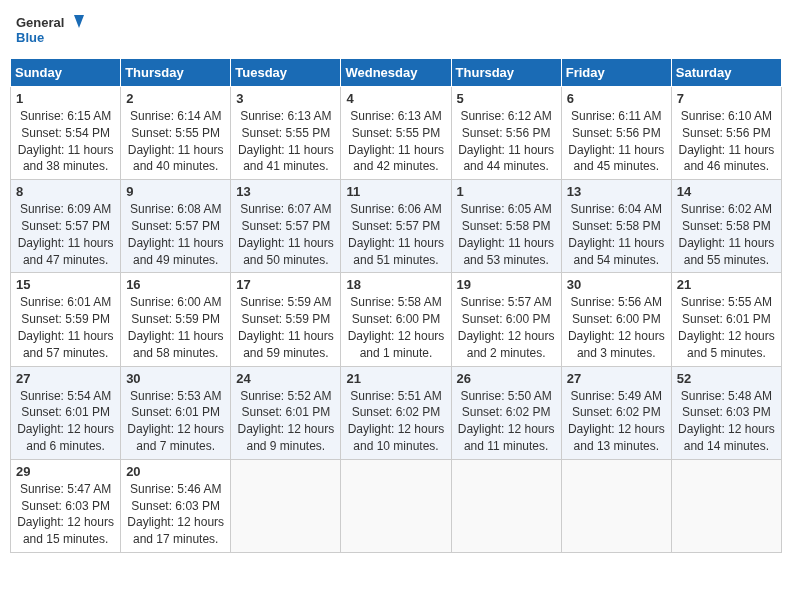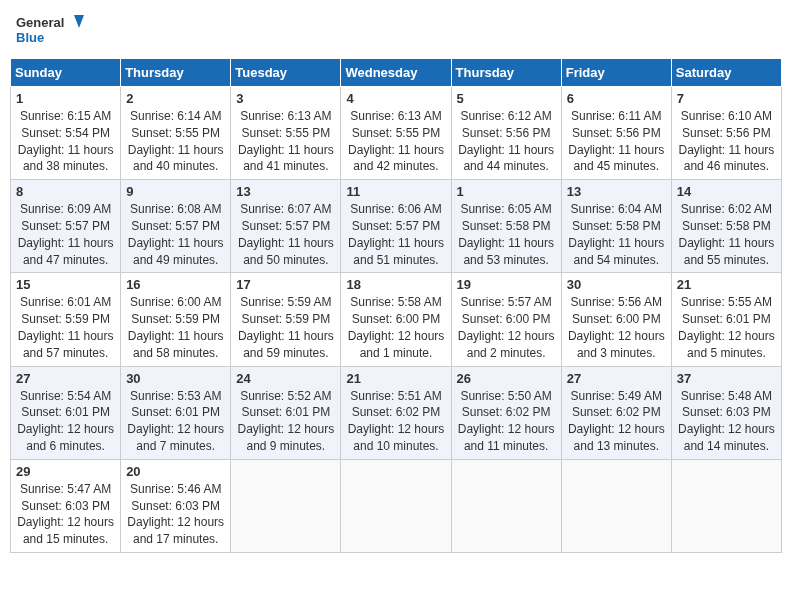--- a/index.html
+++ b/index.html
@@ -219,21 +219,21 @@
       </td>
         <td>
         <span class="day-num">26</span>
         <div class="cell-text">Sunrise: 5:50 AM<br>Sunset: 6:02 PM<br>Daylight: 12 hours and 11 minutes.</div>
       </td>
         <td>
         <span class="day-num">27</span>
         <div class="cell-text">Sunrise: 5:49 AM<br>Sunset: 6:02 PM<br>Daylight: 12 hours and 13 minutes.</div>
       </td>
         <td>
-        <span class="day-num">37</span>
+        <span class="day-num">52</span>
         <div class="cell-text">Sunrise: 5:48 AM<br>Sunset: 6:03 PM<br>Daylight: 12 hours and 14 minutes.</div>
       </td>
       </tr>
       <tr>
         <td>
         <span class="day-num">29</span>
         <div class="cell-text">Sunrise: 5:47 AM<br>Sunset: 6:03 PM<br>Daylight: 12 hours and 15 minutes.</div>
       </td>
         <td>
         <span class="day-num">20</span>

